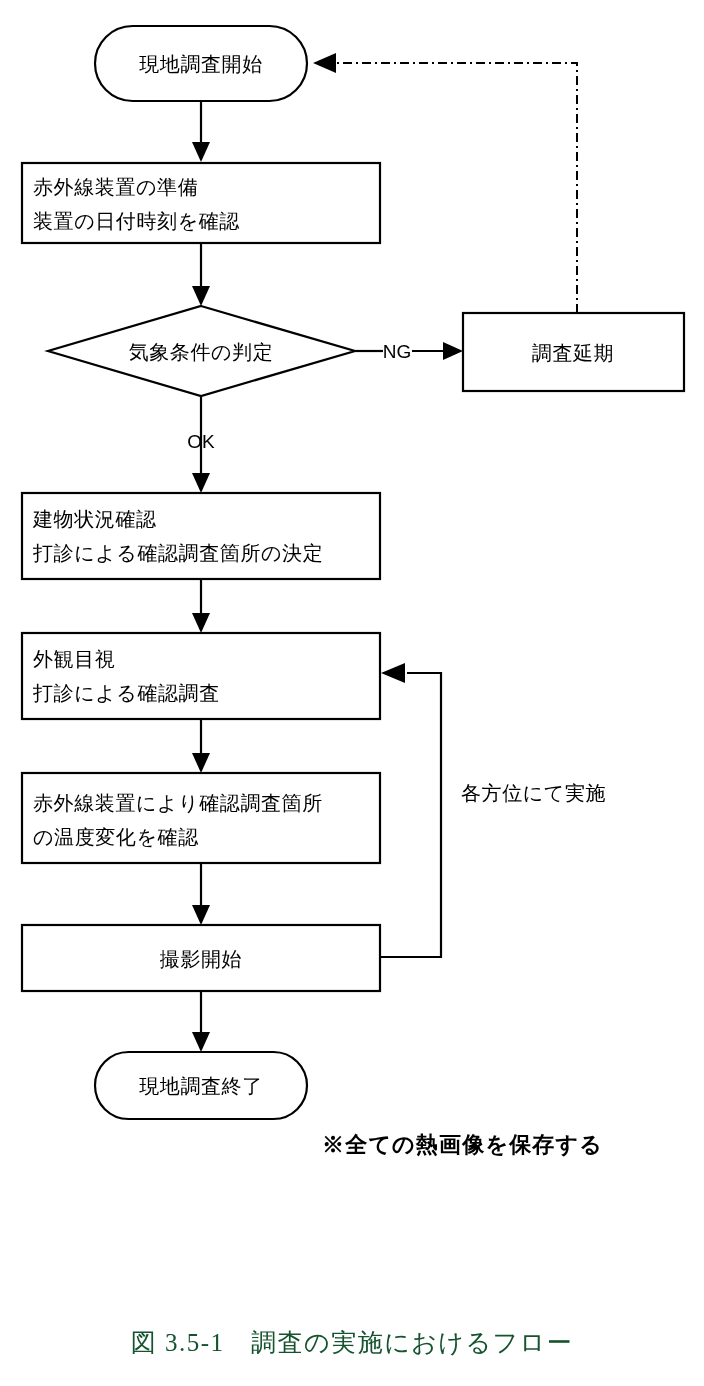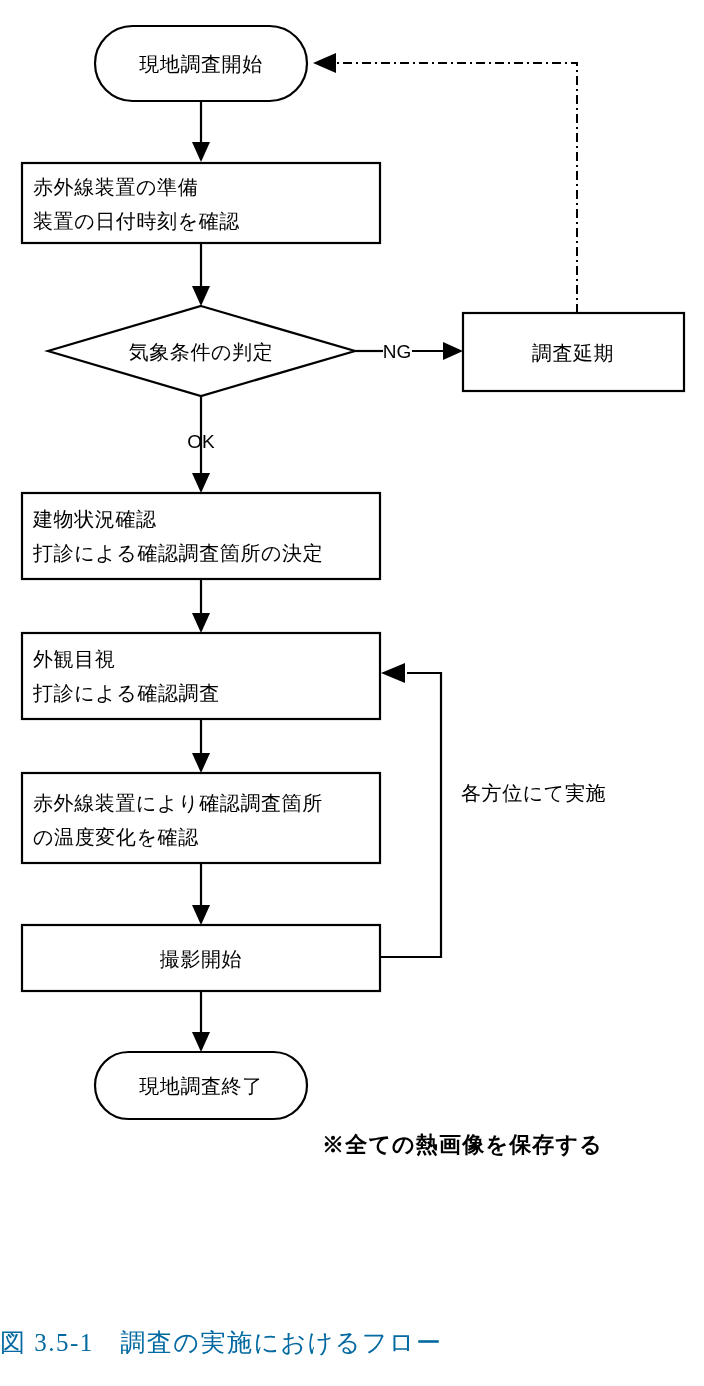--- a/index.html
+++ b/index.html
@@ -78,24 +78,24 @@
     font-weight: bold;
     fill: #000000;
     text-anchor: start;
     letter-spacing: 1.2px;
   }
   .figure-caption {
     position: absolute;
     left: 0;
     top: 1326px;
     width: 704px;
-    text-align: left;
+    text-align: center;
     font-family: "Liberation Serif", serif;
     font-size: 25px;
-    color: #0369a1;
+    color: #14532d;
     letter-spacing: 1.5px;
     white-space: pre;
   }
 </style>
 </head>
 <body>
 
 <div id="flow-root">
   <svg class="flow-canvas" viewBox="0 0 704 1386" xmlns="http://www.w3.org/2000/svg">
 

